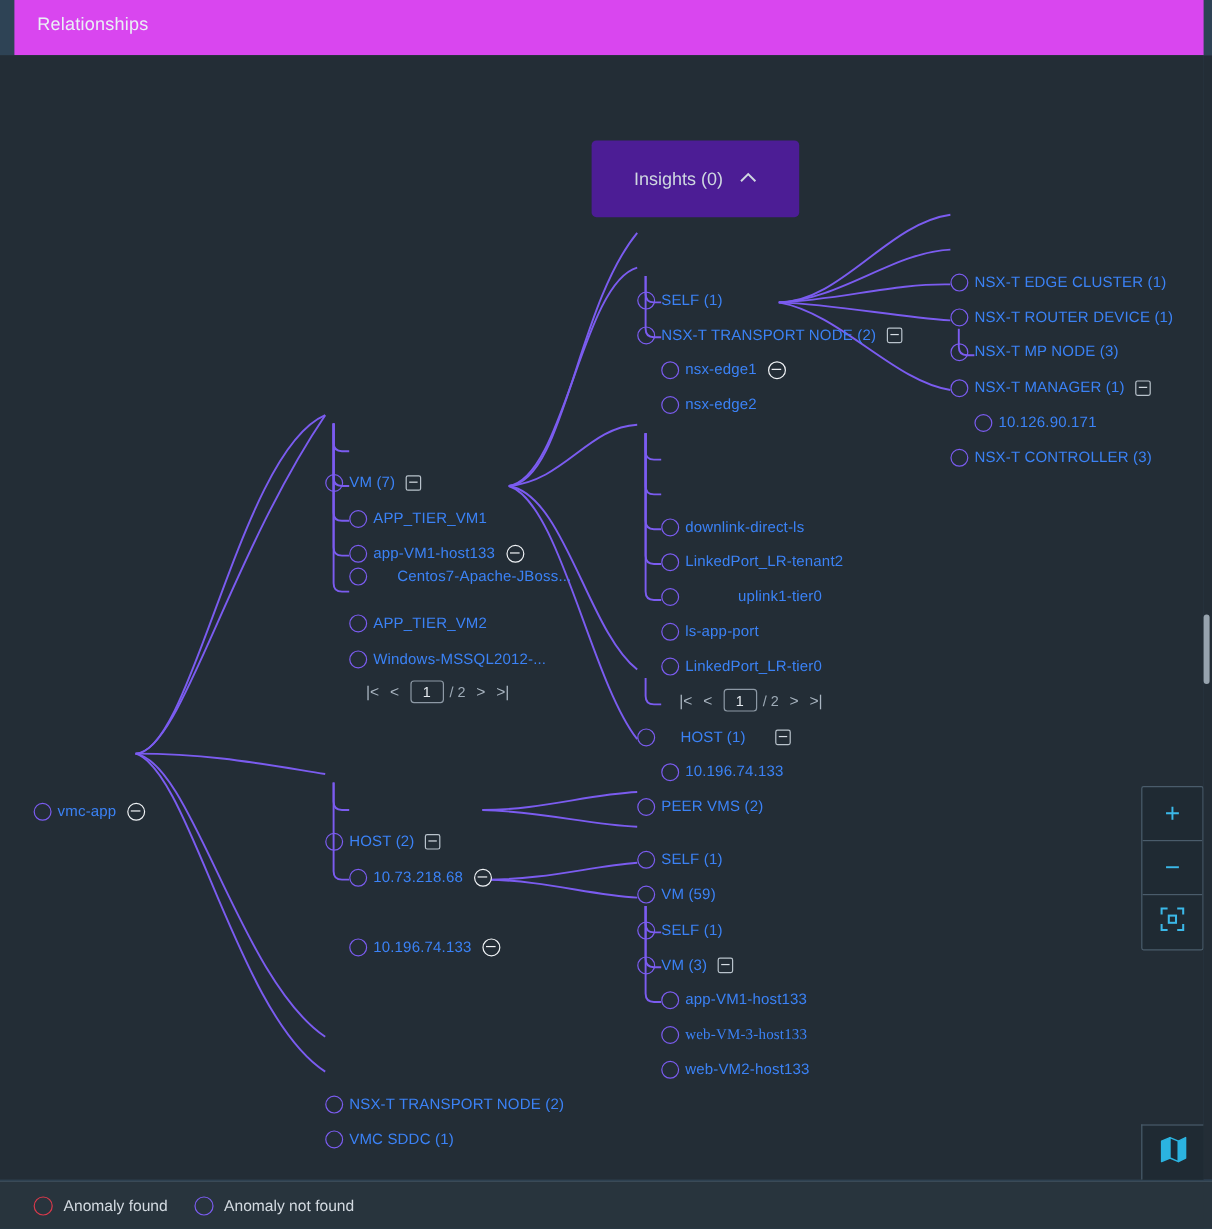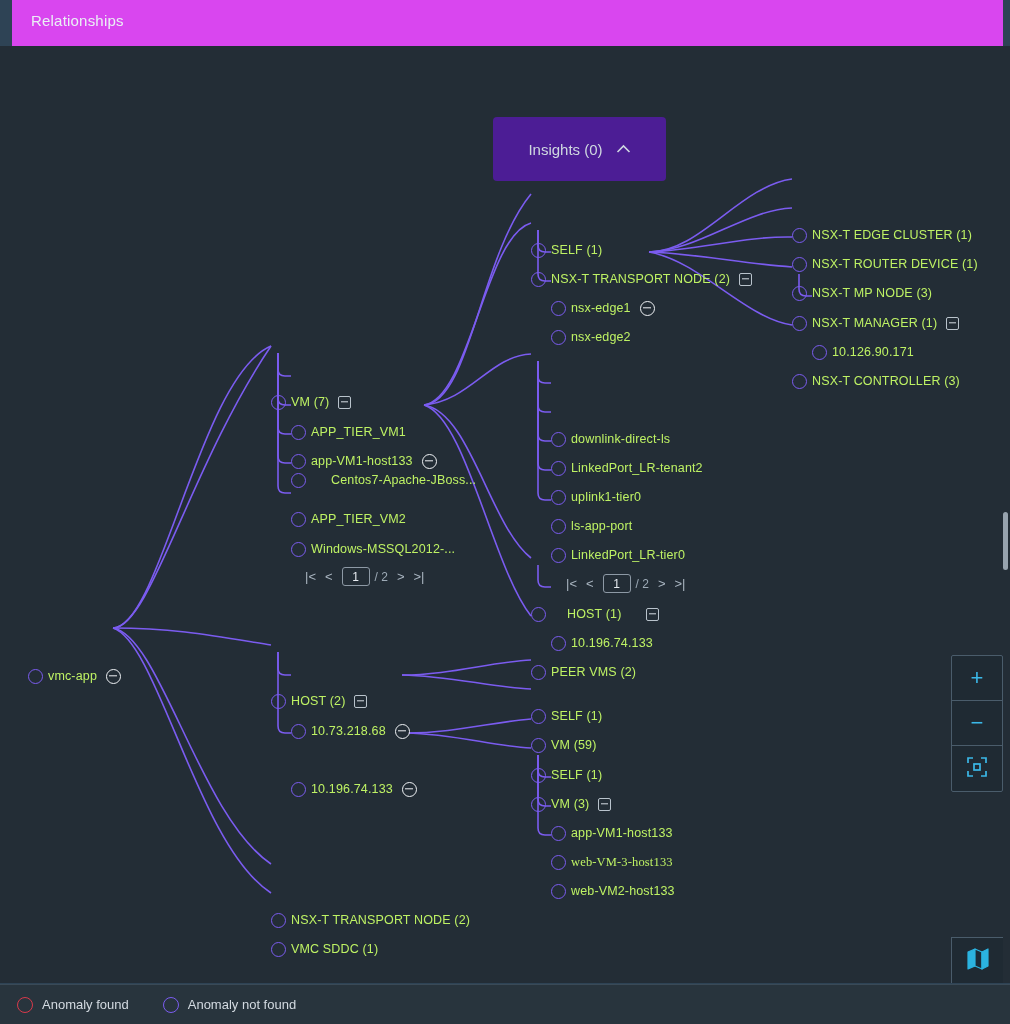--- a/index.html
+++ b/index.html
@@ -60,21 +60,21 @@
   .dot {
     width: 15px; height: 15px; min-width: 15px;
     border-radius: 50%;
     border: 1.6px solid #7b5cf0;
     background: transparent;
     cursor: pointer;
   }
   .node-label {
     margin-left: 5px;
     font-size: 12.5px;
-    color: #bef264;
+    color: #3b82f6;
     letter-spacing: .15px;
     cursor: pointer;
   }
 
   
   .sq-toggle {
     margin-left: 9px;
     width: 13px; height: 13px;
     border: 1.4px solid #b9c3cc;
     border-radius: 2px;
@@ -175,22 +175,22 @@
     background: #2e4355;
   }
 
   
   .legend {
     position: absolute; left: 0; top: 984px;
     width: 1010px; height: 40px;
     background: #28343d;
     border-top: 1px solid #3a4a57;
     display: flex; align-items: center;
-    padding-left: 17px;
-    gap: 34px;
+    padding-left: 28px;
+    gap: 22px;
   }
   .legend-item { display: flex; align-items: center; gap: 9px; }
   .legend-dot { width: 16px; height: 16px; border-radius: 50%; border: 1.6px solid #7b5cf0; }
   .legend-dot.red { border-color: #d8394b; }
   .legend-text { font-size: 13px; color: #d3dae1; }
 </style>
 </head>
 <body>
 
 <div id="app">
@@ -344,21 +344,21 @@
     </div>
 
     <div class="node" style="left:551px; top:383px;">
       <span class="dot"></span>
       <span class="node-label">downlink-direct-ls</span>
     </div>
     <div class="node" style="left:551px; top:412px;">
       <span class="dot"></span>
       <span class="node-label">LinkedPort_LR-tenant2</span>
     </div>
-    <div class="node" style="left:551px; top:441px;">
+    <div class="node" style="left:551px; top:441px;gap:44px;">
       <span class="dot"></span>
       <span class="node-label">uplink1-tier0</span>
     </div>
     <div class="node" style="left:551px; top:470px;">
       <span class="dot"></span>
       <span class="node-label">ls-app-port</span>
     </div>
     <div class="node" style="left:551px; top:499px;">
       <span class="dot"></span>
       <span class="node-label">LinkedPort_LR-tier0</span>

